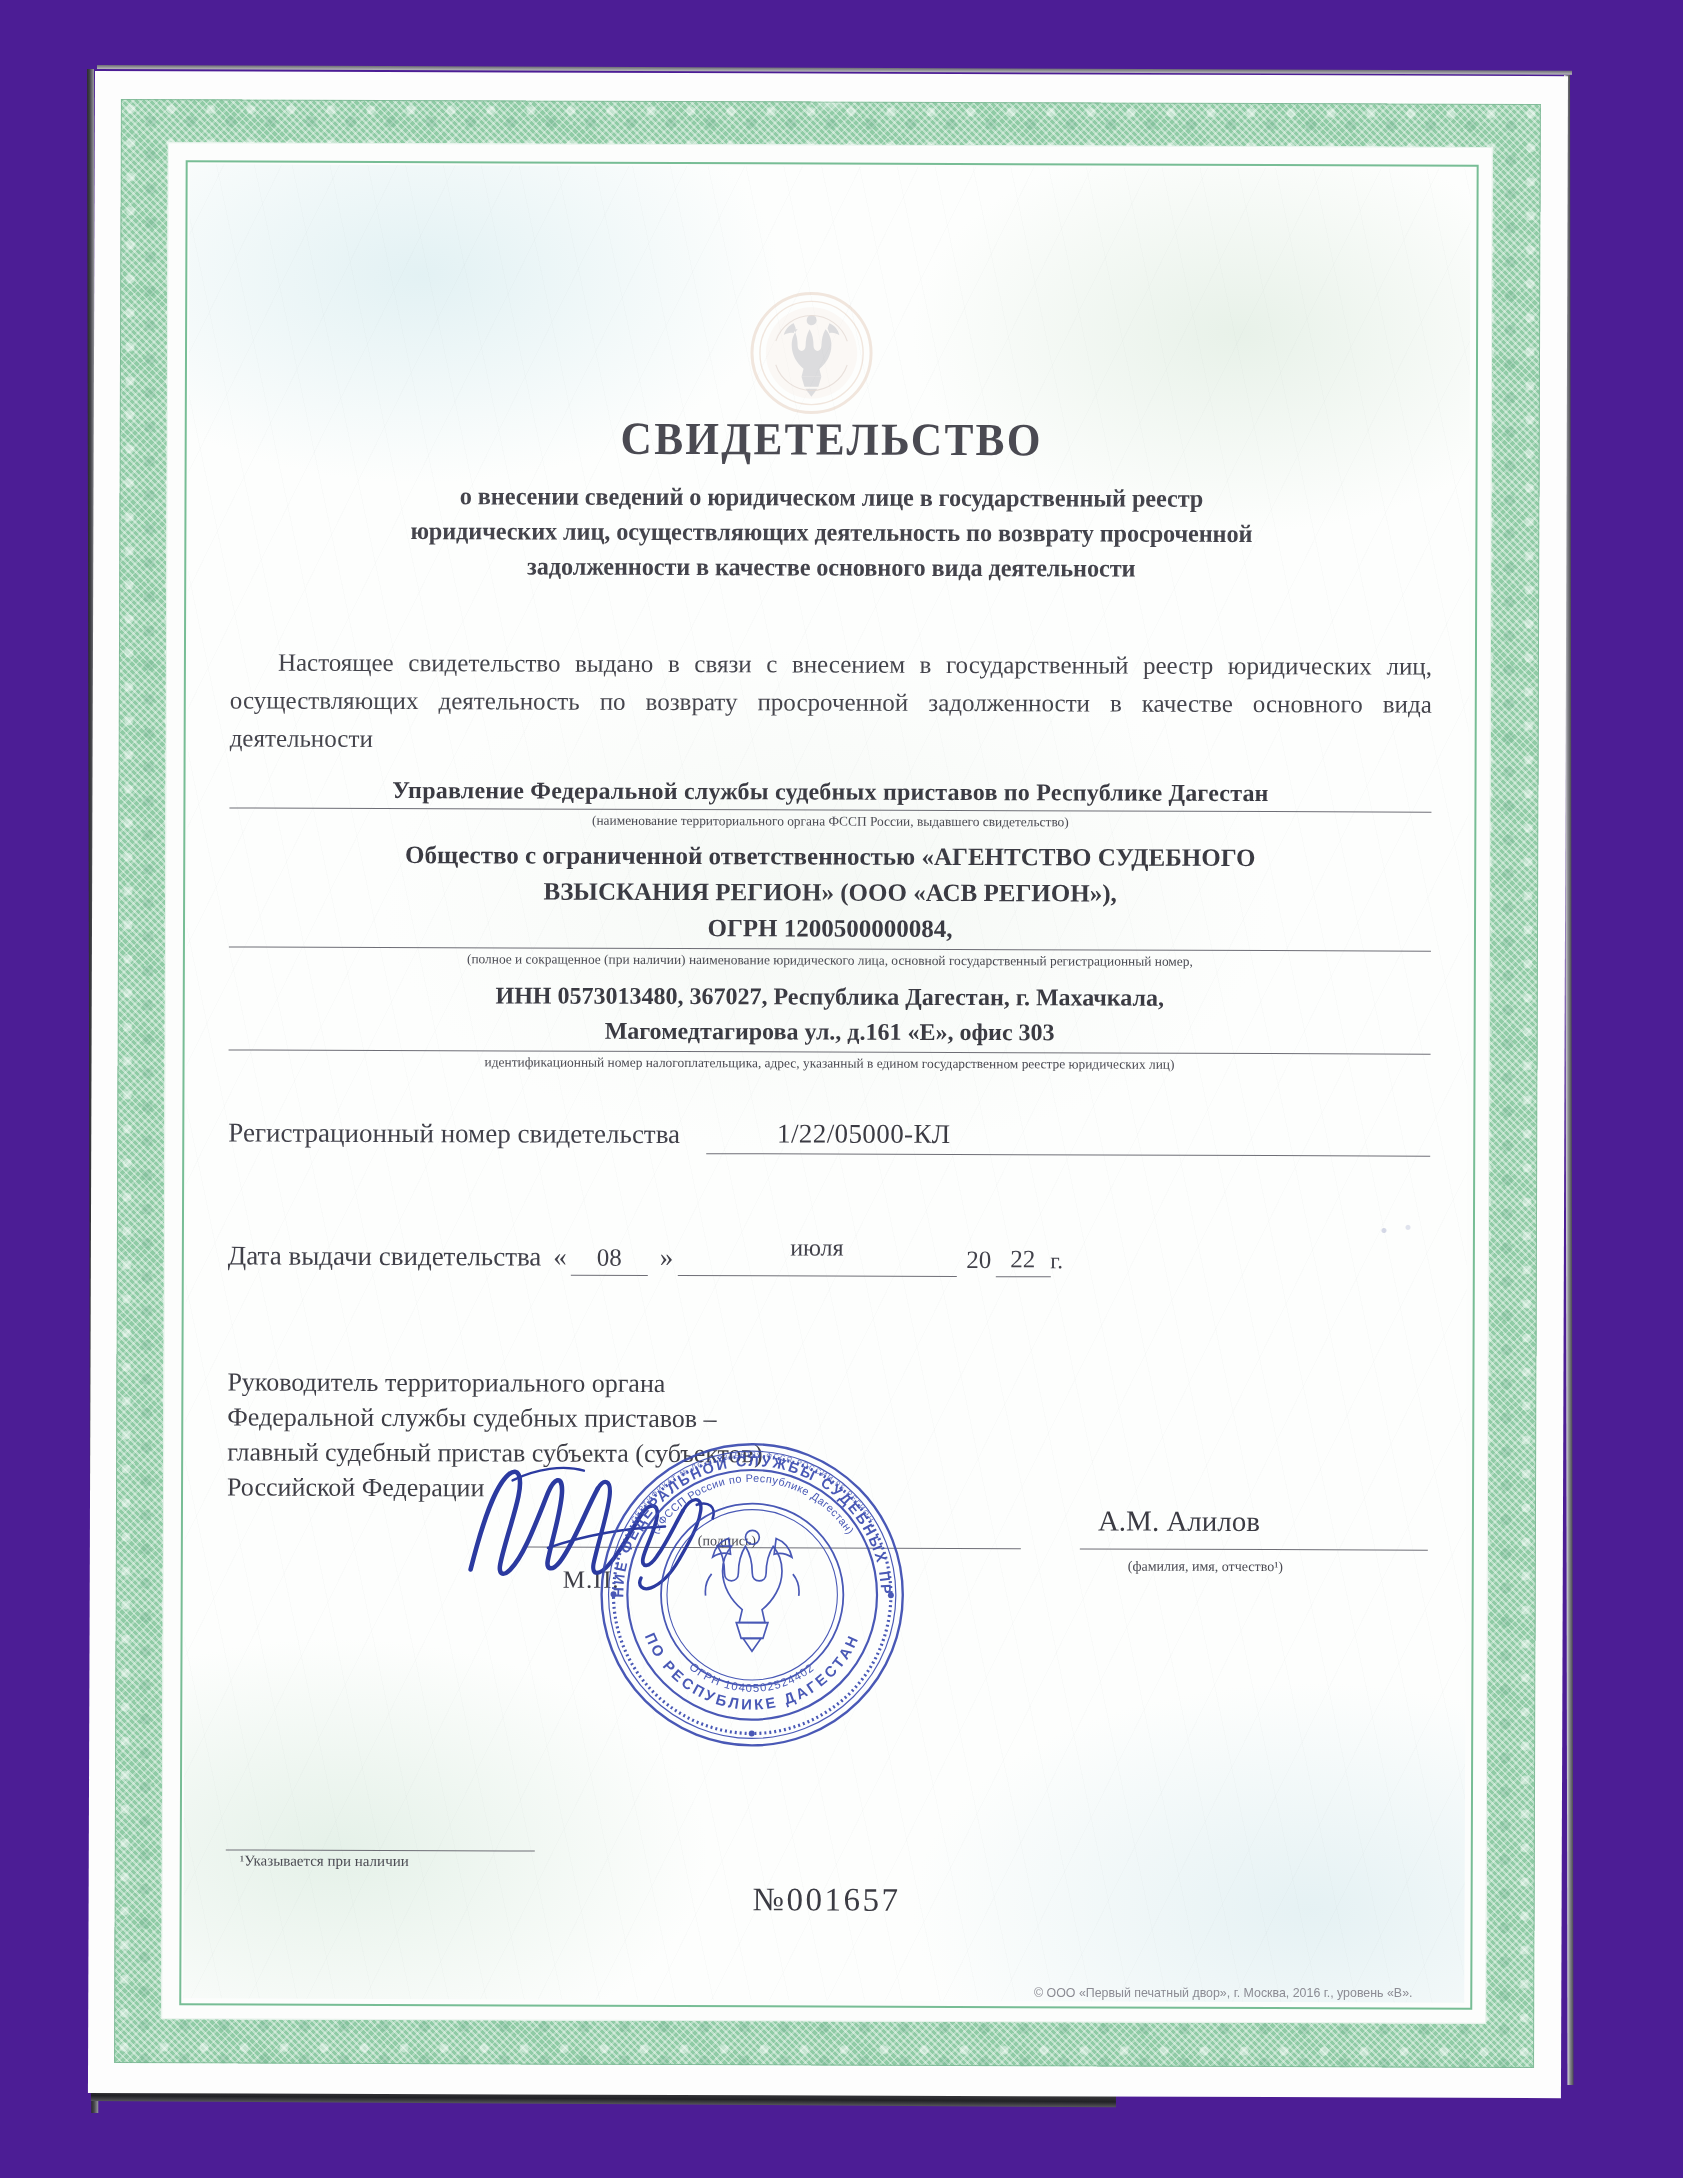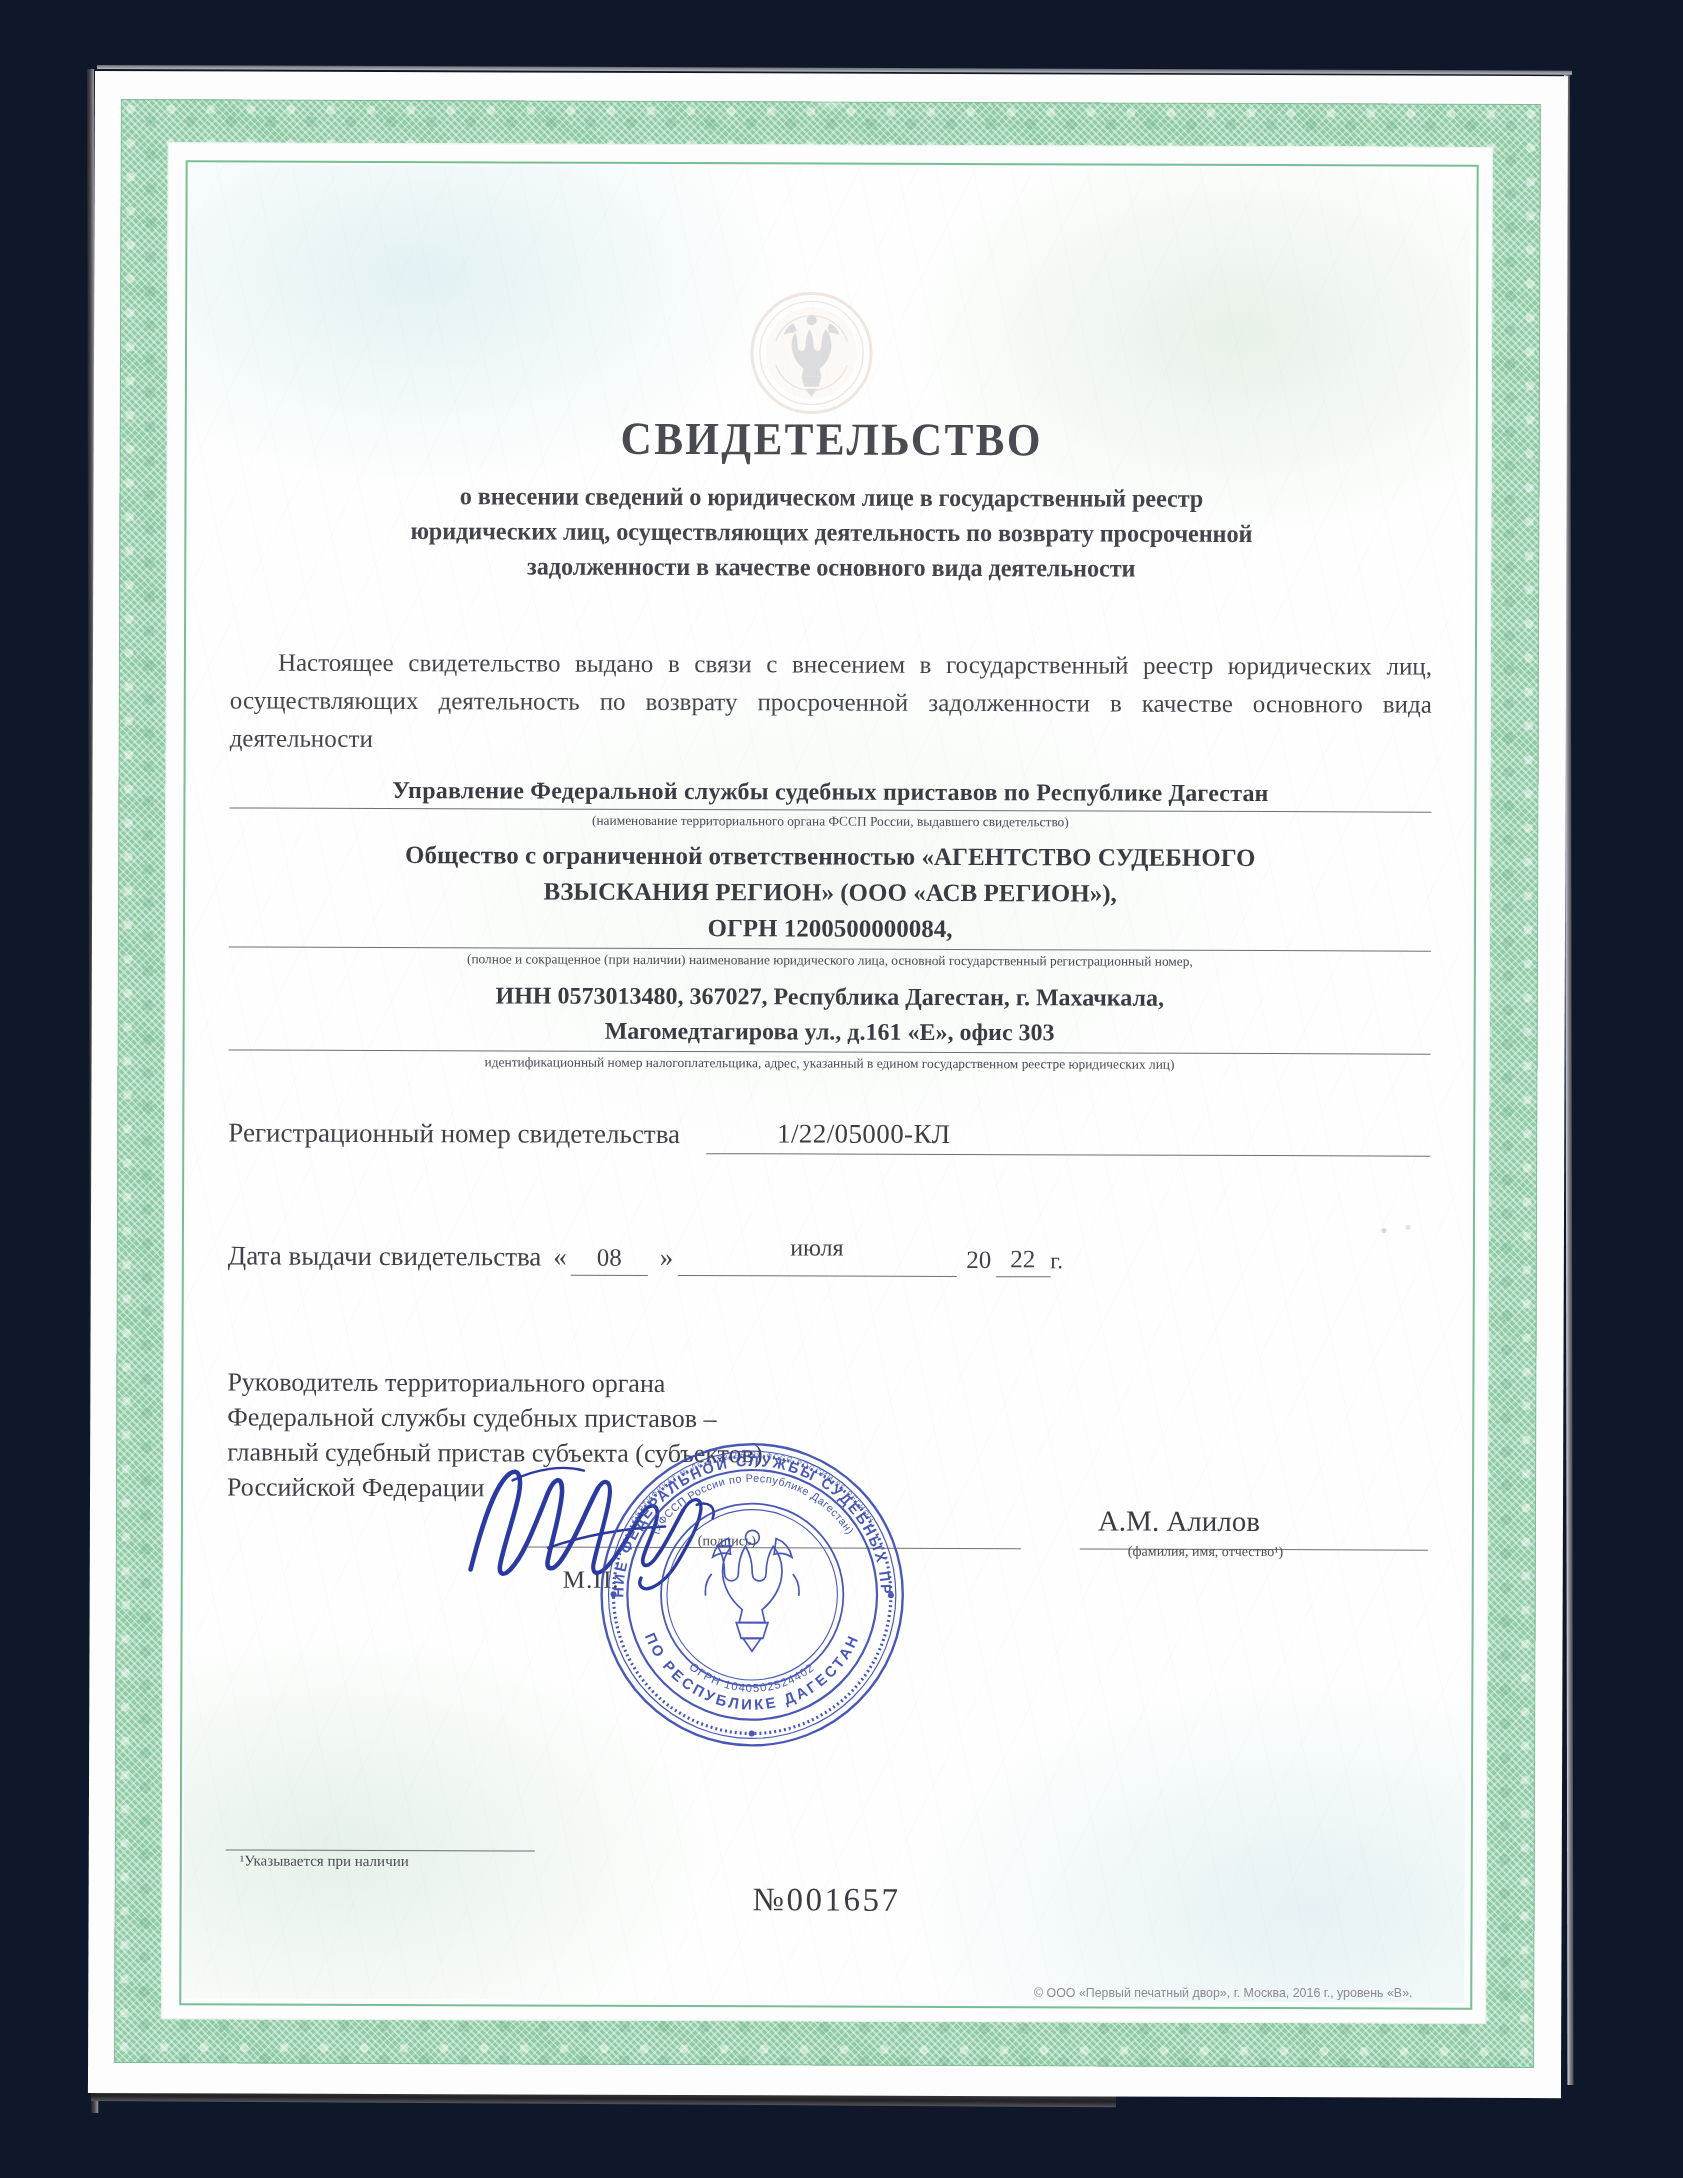--- a/index.html
+++ b/index.html
@@ -12,21 +12,21 @@
     height: 2178px;
     overflow: hidden;
     font-family: "Liberation Serif", "DejaVu Serif", serif;
     -webkit-font-smoothing: antialiased;
   }
 
   
   .scan {
     position: absolute;
     inset: 0;
-    background: #0f172a;
+    background: #4c1d95;
     text-decoration: underline;
   }
   
   .scan-edge-left {
     position: absolute;
     left: 87px; top: 69px;
     width: 7px; height: 2044px;
     background: linear-gradient(to right, #2b2b2d 0%, #44444a 40%, #9a9aa0 100%);
     transform: rotate(-0.12deg);
     transform-origin: top left;
@@ -317,21 +317,21 @@
     border-top: 1.5px solid #6e6e76;
   }
   .signrow .cap-sig {
     position: absolute;
     left: 172px; top: 24px;
     font-size: 14px;
     color: #4b4b53;
   }
   .signrow .cap-name {
     position: absolute;
-    left: 602px; top: 33px;
+    left: 602px; top: 48px;
     font-size: 14px;
     color: #4b4b53;
   }
   .signrow .personname {
     position: absolute;
     left: 572px; top: -6px;
     font-size: 29px;
     color: #3b3b43;
   }
   .mp {

